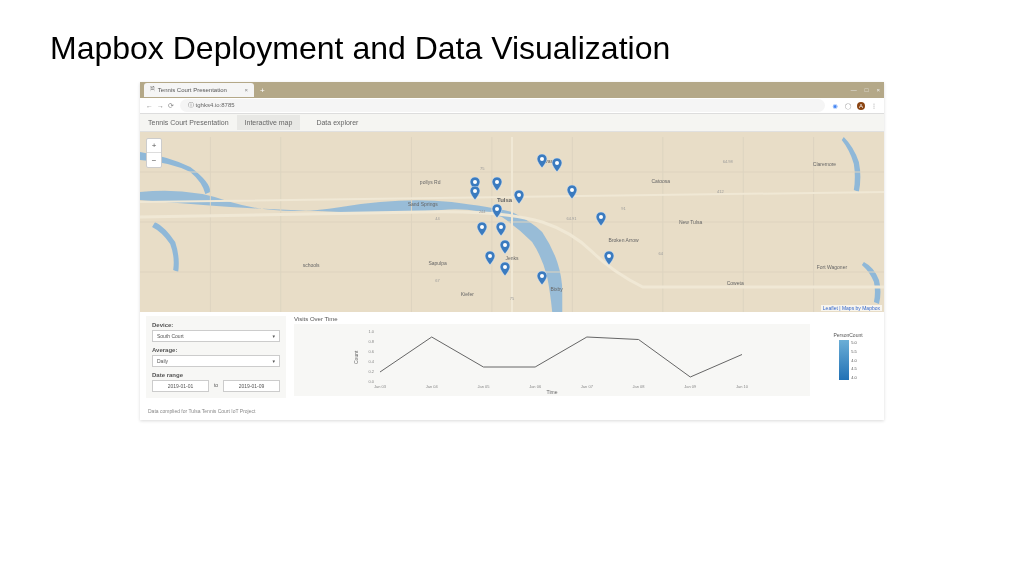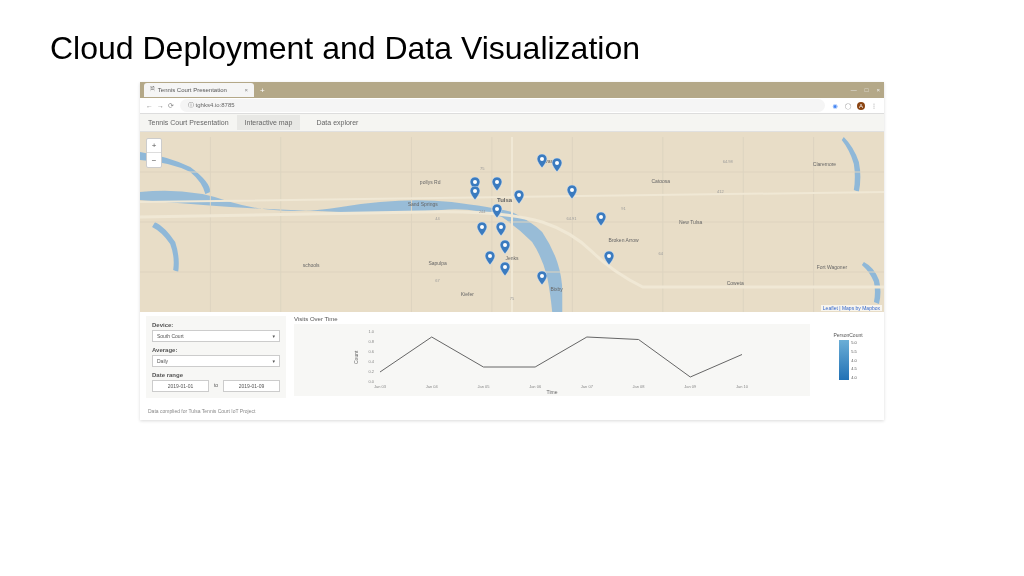--- a/index.html
+++ b/index.html
@@ -41,21 +41,21 @@
 .chart-panel { flex: 1; }
 .chart-title { font-size: 6px; color: #555; margin-bottom: 2px; }
 .chart-area { background: #f7f7f5; height: 72px; position: relative; }
 .legend-panel { width: 60px; display: flex; flex-direction: column; justify-content: center; align-items: center; font-size: 5px; color: #555; }
 .legend-bar { width: 10px; height: 40px; background: linear-gradient(to bottom, #6baed6, #2171b5); margin: 2px 0; }
 .footer-note { font-size: 5px; color: #888; padding: 6px 8px; }
 </style>
 </head>
 <body>
 
-<h1 class="slide-title">Cloud Deployment and Data Visualization</h1>
+<h1 class="slide-title">Mapbox Deployment and Data Visualization</h1>
 
 <div class="browser-container">
   <div class="tab-bar">
     <div class="tab">
       <span>🗎</span>
       <span>Tennis Court Presentation</span>
       <span class="tab-close">×</span>
     </div>
     <span class="new-tab">+</span>
     <div class="window-controls">

